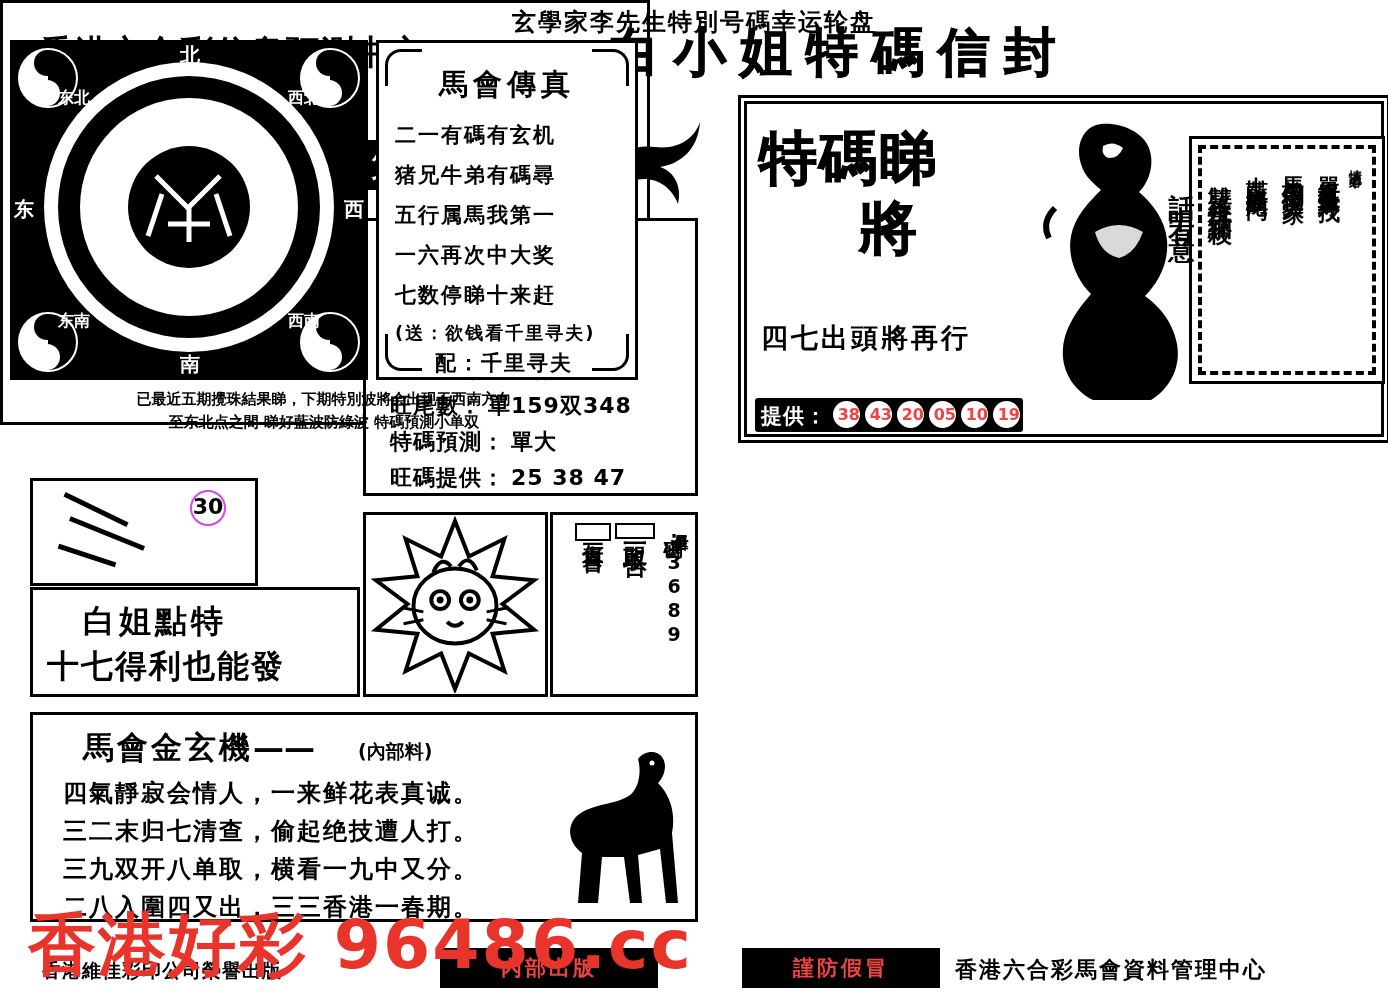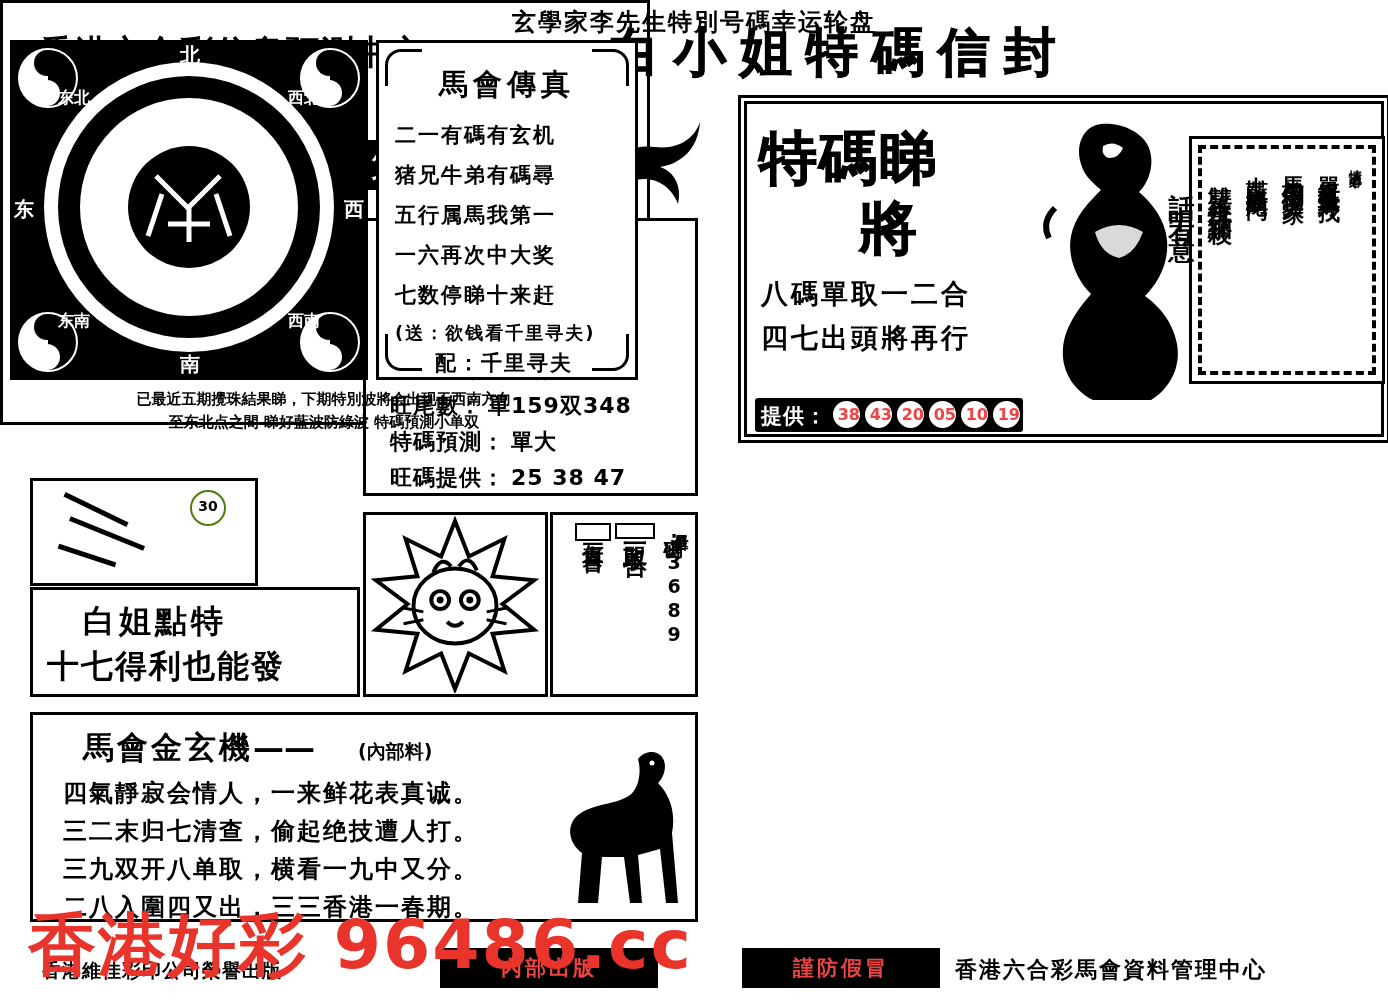--- a/index.html
+++ b/index.html
@@ -81,26 +81,26 @@
     border-radius: 50%;
   }
   .portrait-lip {
     position: absolute;
     width: 16px; height: 6px;
     background: #000;
     border-radius: 40%;
   }
   .ball {
     position: absolute;
-    border: 2px solid #4d7c0f;
+    border: 2px solid #d946ef;
     border-radius: 50%;
     width: 32px; height: 32px;
     line-height: 29px;
     text-align: center;
-    font-size: 14px;
+    font-size: 22px;
     font-weight: bold;
     background: #fff;
   }
   #ball-45 { left: 160px; top: 215px; }
   #ball-16 { left: 205px; top: 212px; }
 
   
   #brand-vertical {
     position: absolute;
     left: 272px; top: 250px;
@@ -542,21 +542,20 @@
 
     <svg id="camel" viewBox="0 0 160 185">
       <path d="M40 170 L44 120 C30 110 28 92 40 82 C56 70 78 72 92 62 C100 56 104 40 100 26 C106 18 118 16 124 24 C130 32 126 44 120 50 C132 62 138 80 134 100 L140 170 L128 170 L122 116 L100 122 L104 170 L92 170 L86 124 L64 124 L60 170 Z" fill="#000"></path>
       <circle cx="114" cy="30" r="2.5" fill="#fff"></circle>
     </svg>
   </div>
 
   <div class="frame dbl" id="feature-box">
     <div id="feature-title">特碼睇</div>
     <div id="feature-title2">將</div>
-    <div class="fline" style="top:178px">八碼單取一二合</div>
     <div class="fline" style="top:222px">四七出頭將再行</div>
 
     <div id="supply-bar">
       <div class="lbl">提供：</div>
       <div class="nums">
         <div class="nb">38</div>
         <div class="nb">43</div>
         <div class="nb">20</div>
         <div class="nb">05</div>
         <div class="nb">10</div>

